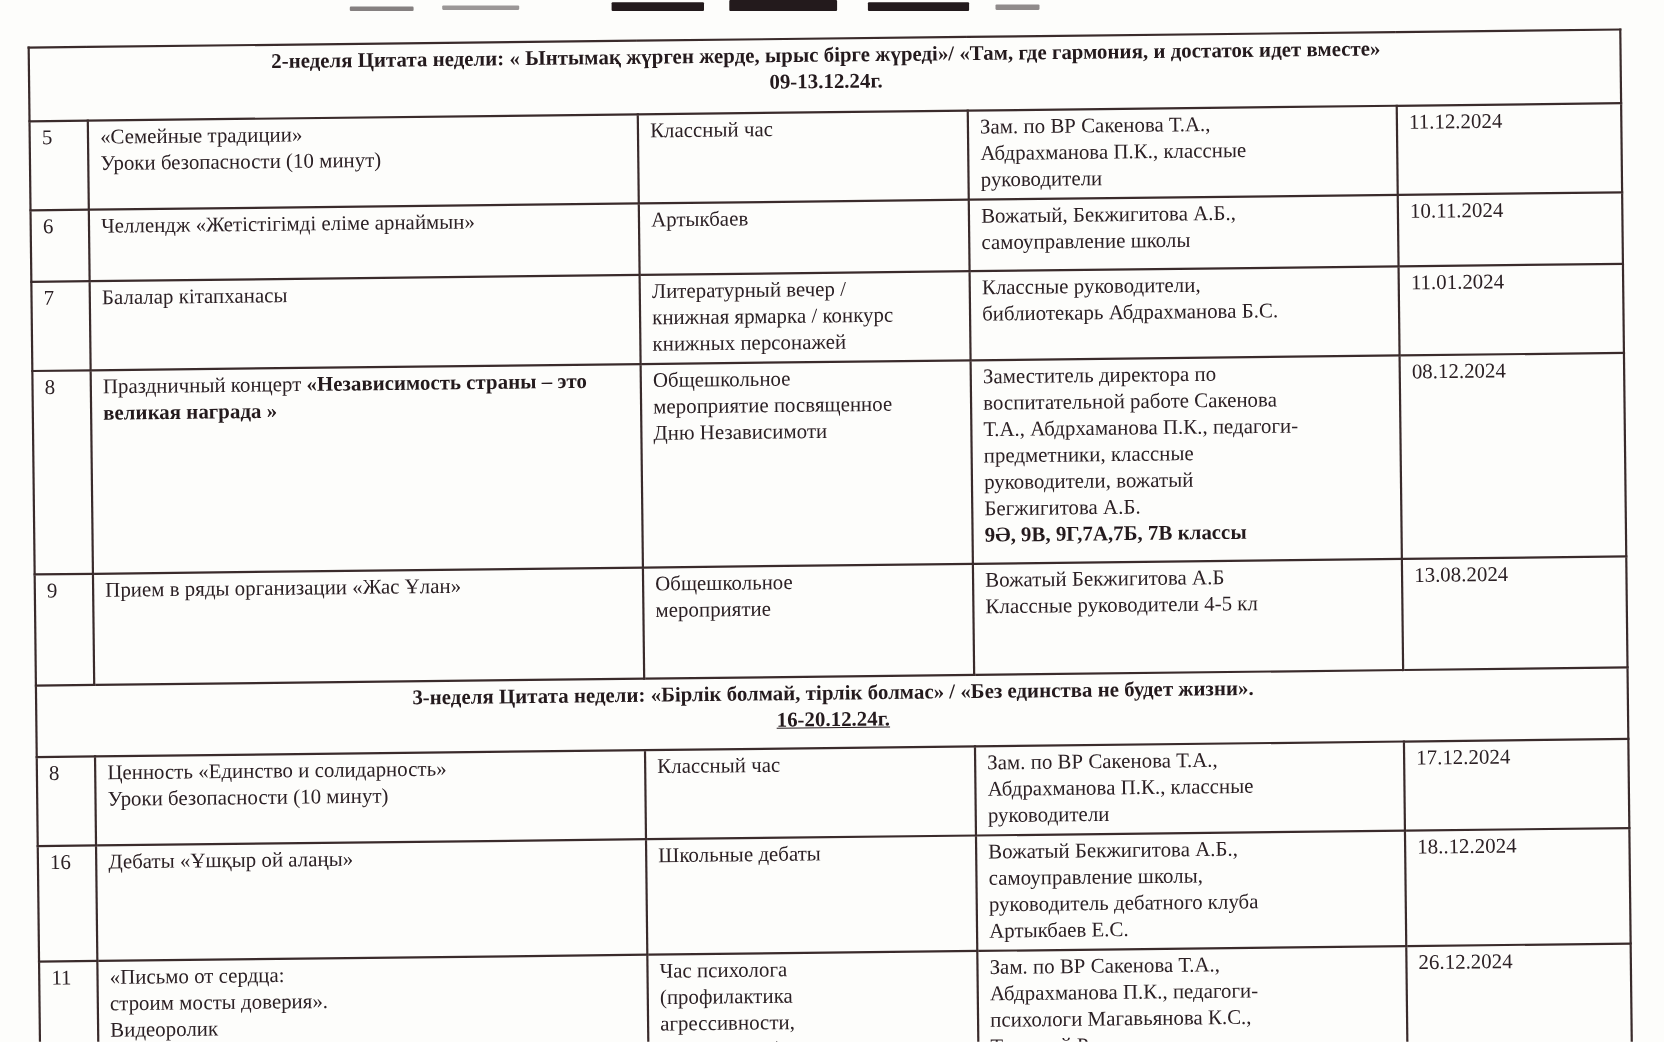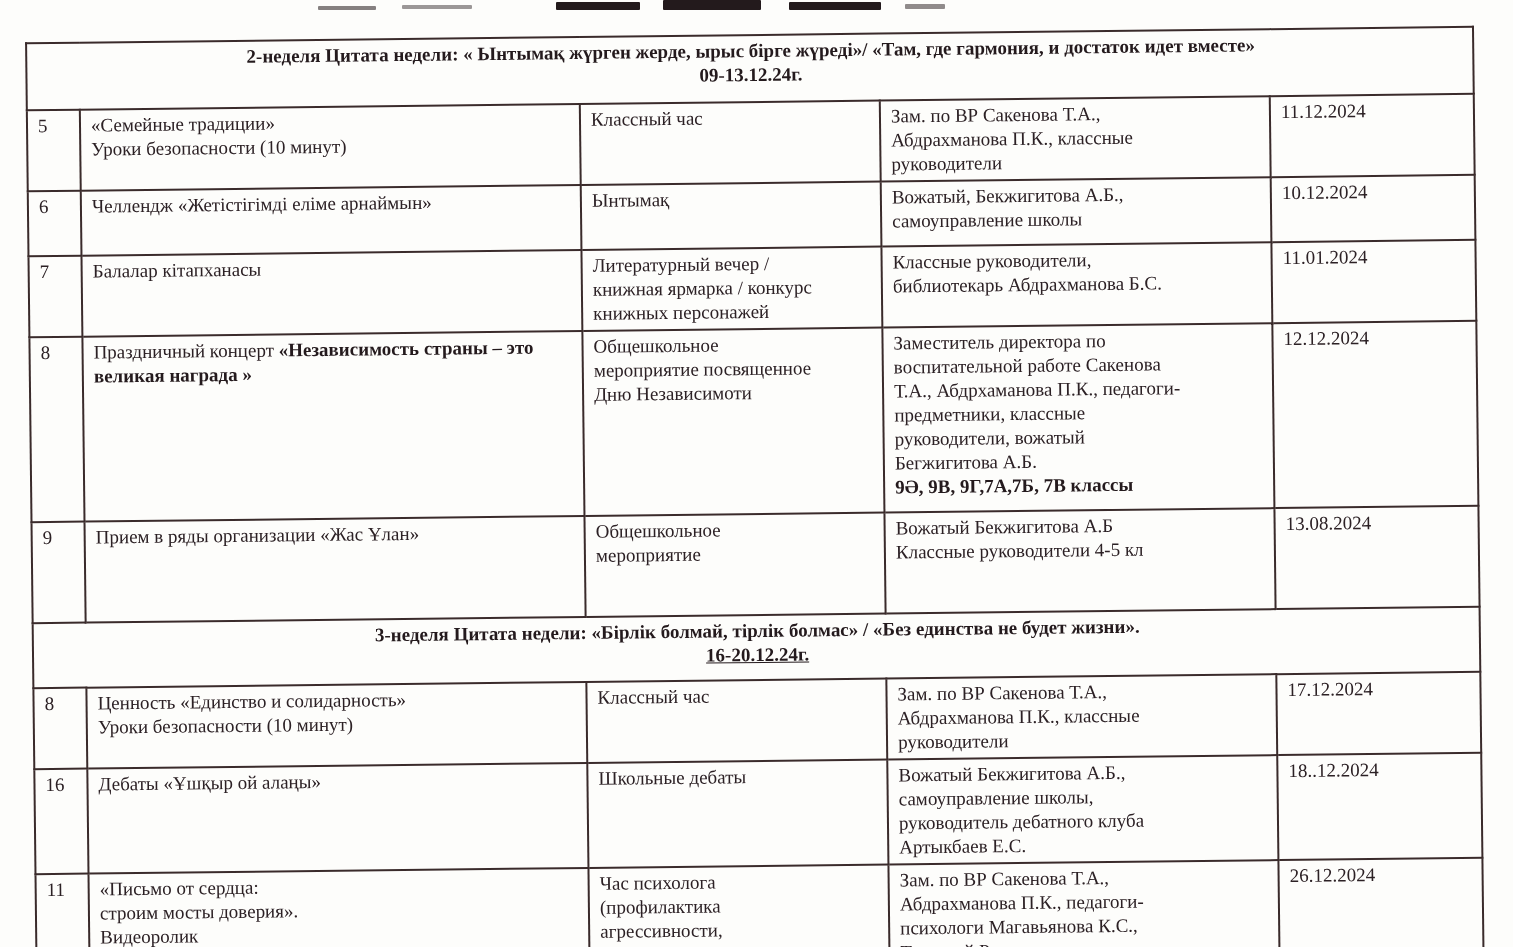--- a/index.html
+++ b/index.html
@@ -78,24 +78,24 @@
         <td><span class="t">Классный час</span></td>
         <td><span class="t">Зам. по ВР Сакенова Т.А.,
 Абдрахманова П.К., классные
 руководители</span><b class="t"></b></td>
         <td><span class="t">11.12.2024</span></td>
       </tr>
 
       <tr>
         <td class="c-num" style="height:56px"><span class="t">6</span></td>
         <td><span class="t">Челлендж «Жетістігімді еліме арнаймын»</span><b class="t"></b></td>
-        <td><span class="t">Ынтымақ</span></td>
+        <td><span class="t">Артыкбаев</span></td>
         <td><span class="t">Вожатый, Бекжигитова А.Б.,
 самоуправление школы</span><b class="t"></b></td>
-        <td><span class="t">10.12.2024</span></td>
+        <td><span class="t">10.11.2024</span></td>
       </tr>
 
       <tr>
         <td class="c-num" style="height:66px"><span class="t">7</span></td>
         <td><span class="t">Балалар кітапханасы</span><b class="t"></b></td>
         <td><span class="t">Литературный вечер /
 книжная ярмарка / конкурс
 книжных персонажей</span></td>
         <td><span class="t">Классные руководители,
 библиотекарь Абдрахманова Б.С.</span><b class="t"></b></td>
@@ -108,21 +108,21 @@
         <td><span class="t">Общешкольное
 мероприятие  посвященное
 Дню Независимоти</span></td>
         <td><span class="t">Заместитель директора по
 воспитательной работе Сакенова
 Т.А., Абдрхаманова П.К., педагоги-
 предметники, классные
 руководители, вожатый
 Бегжигитова А.Б.
 </span><b class="t">9Ә, 9В, 9Г,7А,7Б, 7В классы</b></td>
-        <td><span class="t">12.12.2024</span></td>
+        <td><span class="t">08.12.2024</span></td>
       </tr>
 
       <tr>
         <td class="c-num" style="height:92px"><span class="t">9</span></td>
         <td><span class="t">Прием в ряды организации «Жас Ұлан»</span><b class="t"></b></td>
         <td><span class="t">Общешкольное
 мероприятие</span></td>
         <td><span class="t">Вожатый Бекжигитова А.Б
  Классные руководители 4-5 кл</span><b class="t"></b></td>
         <td><span class="t">13.08.2024</span></td>

